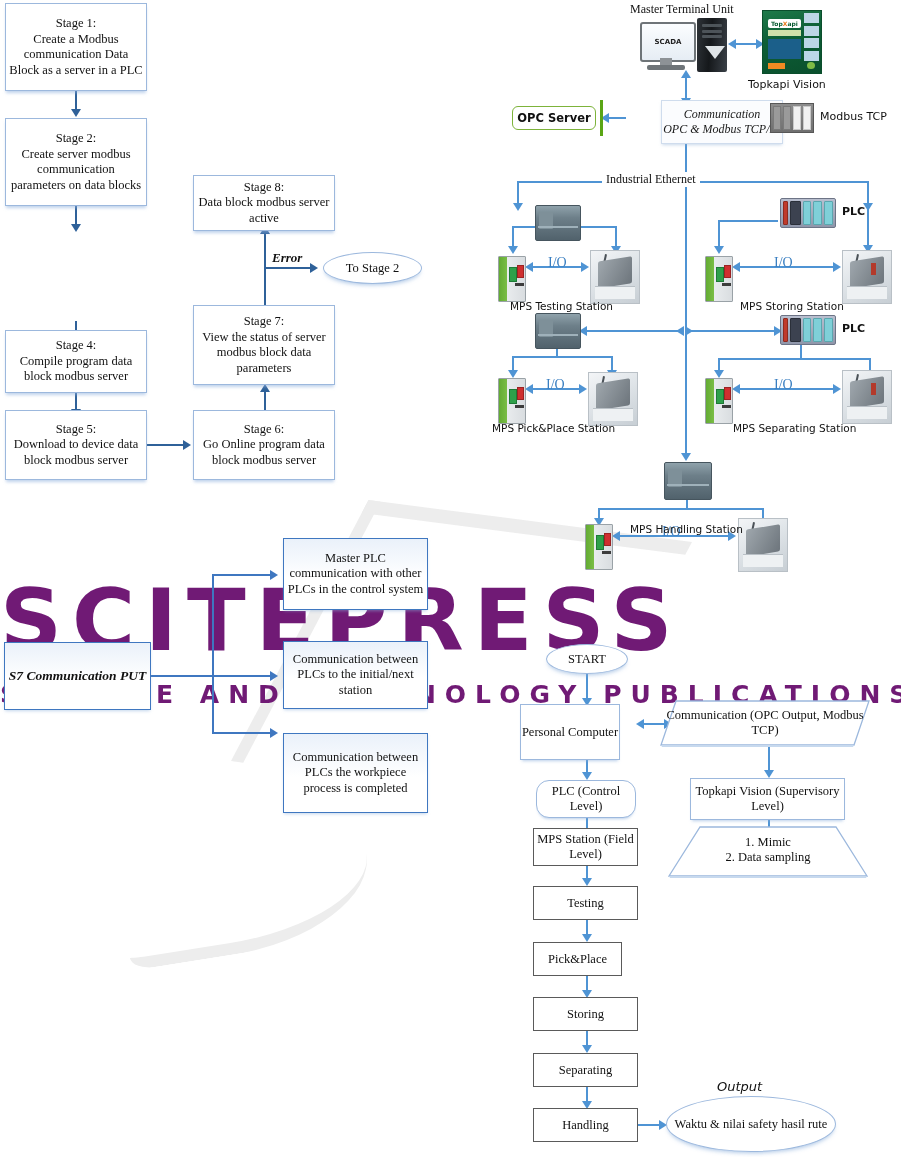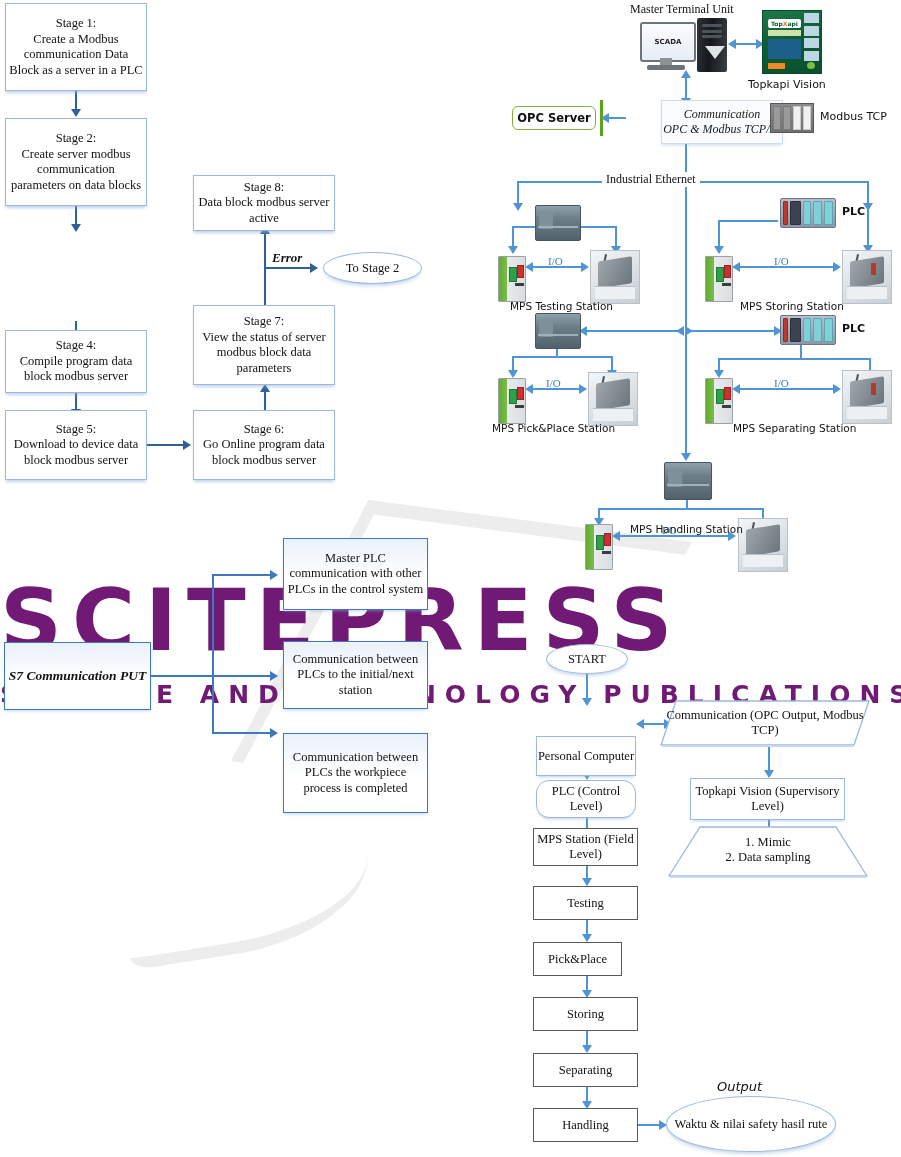--- a/index.html
+++ b/index.html
@@ -148,21 +148,21 @@
     z-index: 4;
     color: #111111;
     white-space: nowrap;
   }
   .lbl.serif { font-family: "Liberation Serif", serif; }
   .lbl.italbold { font-style: italic; font-weight: bold; }
 
   
   #netdiag { position: absolute; left: 490px; top: 0; width: 411px; height: 560px; z-index: 3; }
   #netdiag .lbl { font-family: "Liberation Serif", serif; }
-  .io-lbl { font-family: "DejaVu Sans", sans-serif; color: #3a7fc1; font-size: 11px; }
+  .io-lbl { font-family: "DejaVu Sans", sans-serif; color: #3a7fc1; font-size: 14px; }
 
   .commbox {
     position: absolute;
     border: 1px solid #cfdced;
     background: #fbfcfe;
     box-shadow: 0 2px 3px -1px rgba(150,180,215,.5);
     display: flex; align-items: center; justify-content: center;
     text-align: center;
     font-style: italic; font-size: 12px; line-height: 15px; color: #1a1a1a;
     z-index: 3;
@@ -595,21 +595,21 @@
     <div class="lbl io-lbl" style="left:172px; top:524px;">I/O</div>
     <div class="lbl" style="left:140px; top:523px; font-family:'DejaVu Sans',sans-serif; font-size:10.5px;">MPS Handling Station</div>
   </div>
 
   <div class="node ellipse" style="left:546px; top:644px; width:82px; height:30px;">
     <span>START</span>
   </div>
   <div class="ln lt vl thick" style="left:586px; top:674px; height:28px;"></div>
   <div class="arrow lt down" style="left:582px; top:698px;"></div>
 
-  <div class="node procbox" style="left:536px; top:704px; width:100px; height:40px;margin-top:32px;">
+  <div class="node procbox" style="left:520px; top:704px; width:100px; height:56px;">
     <span>Personal Computer</span>
   </div>
 
   <div class="ln lt hl thick" style="left:640px; top:723px; width:30px;"></div>
   <div class="arrow lt left" style="left:636px; top:719px;"></div>
   <div class="arrow lt right" style="left:664px; top:719px;"></div>
 
   <div class="shape-wrap" style="left:660px; top:700px; width:210px; height:46px;">
     <svg width="210" height="46" viewBox="0 0 210 46">
       <polygon points="16,1 209,1 194,45 1,45" fill="#ffffff" stroke="#9cb8dd" stroke-width="1.3"></polygon>

